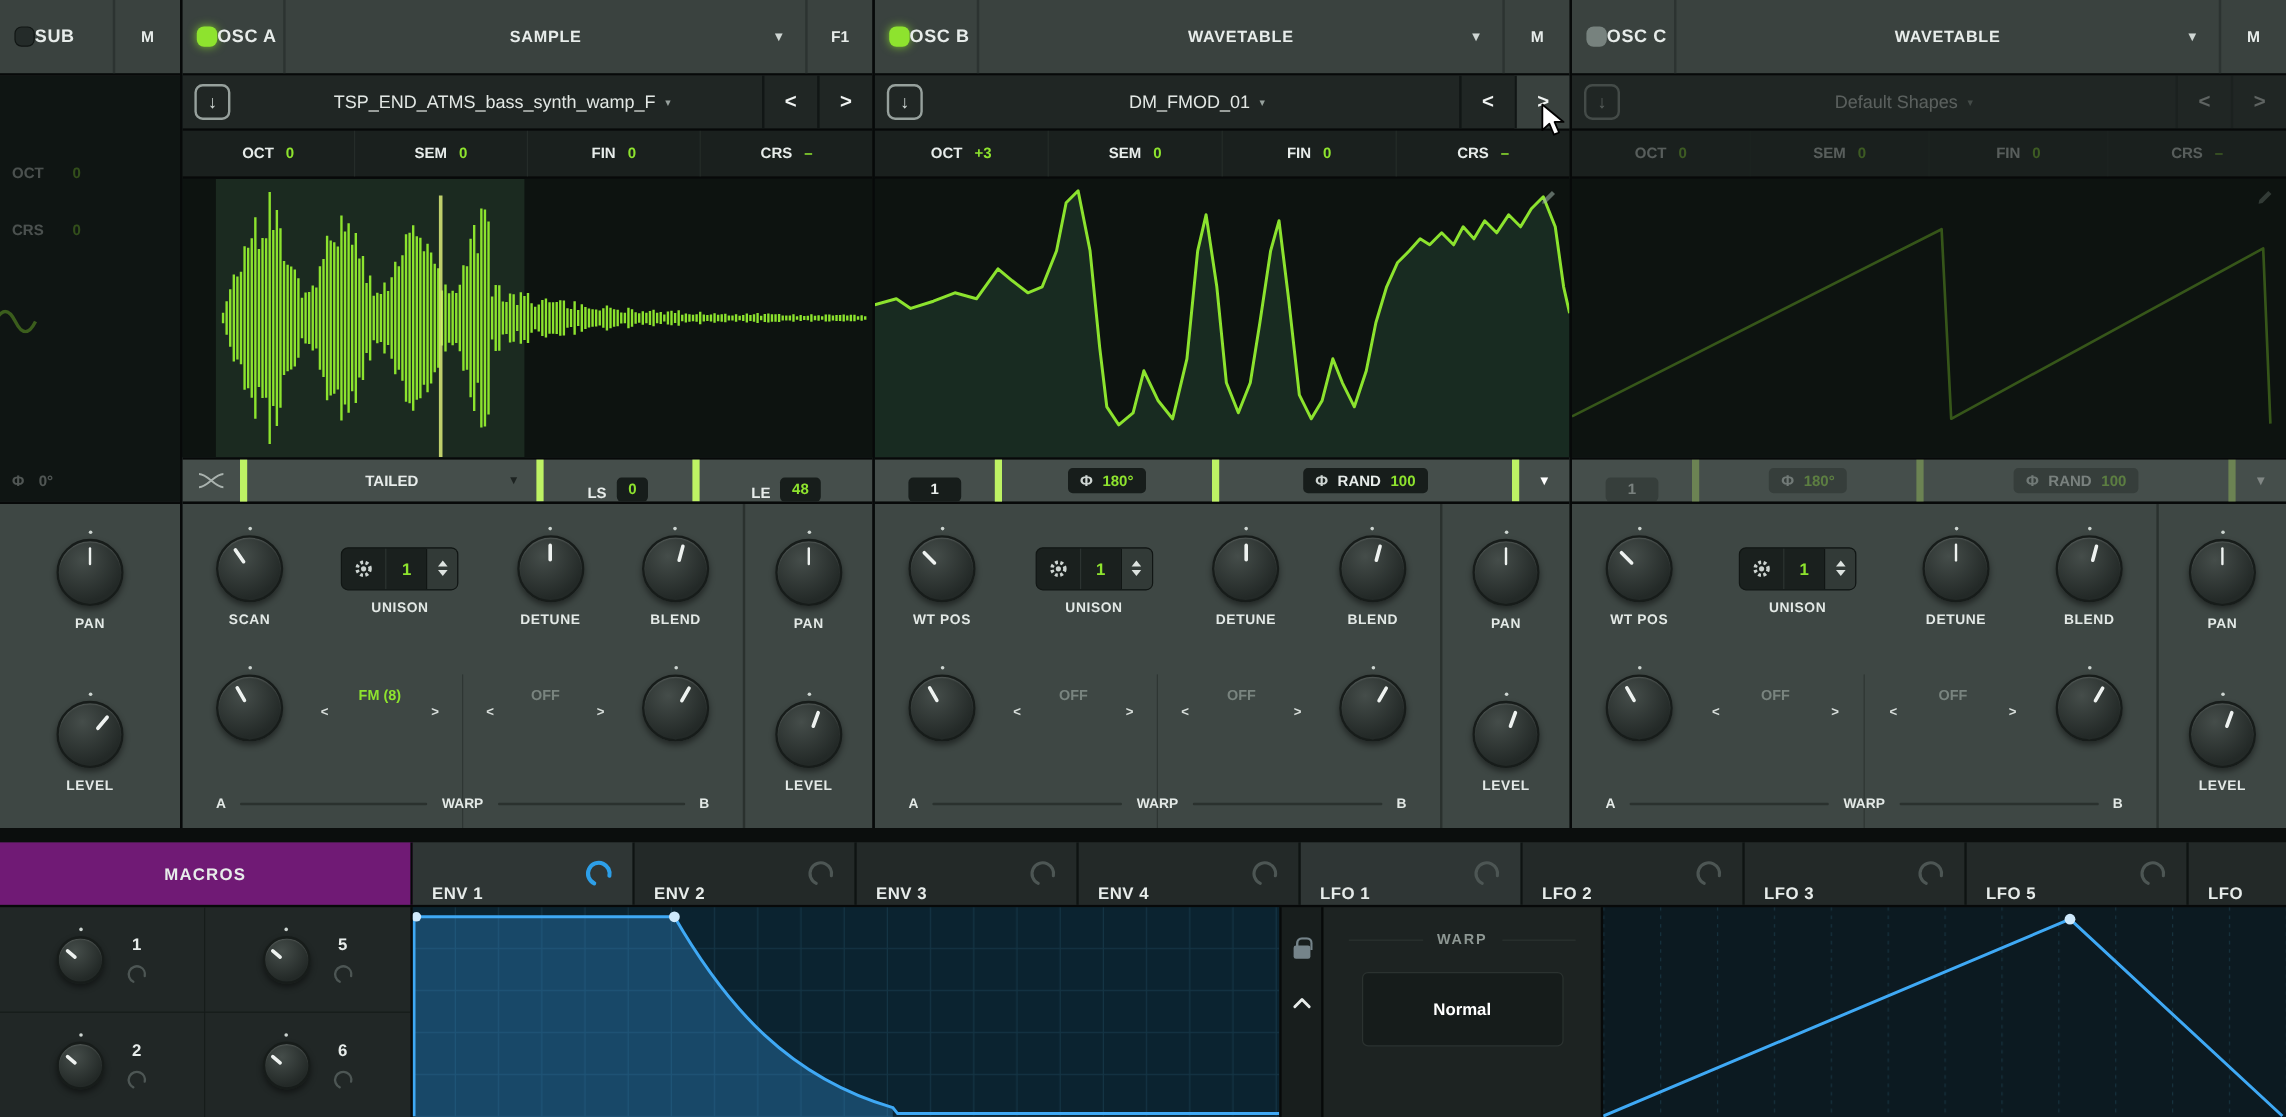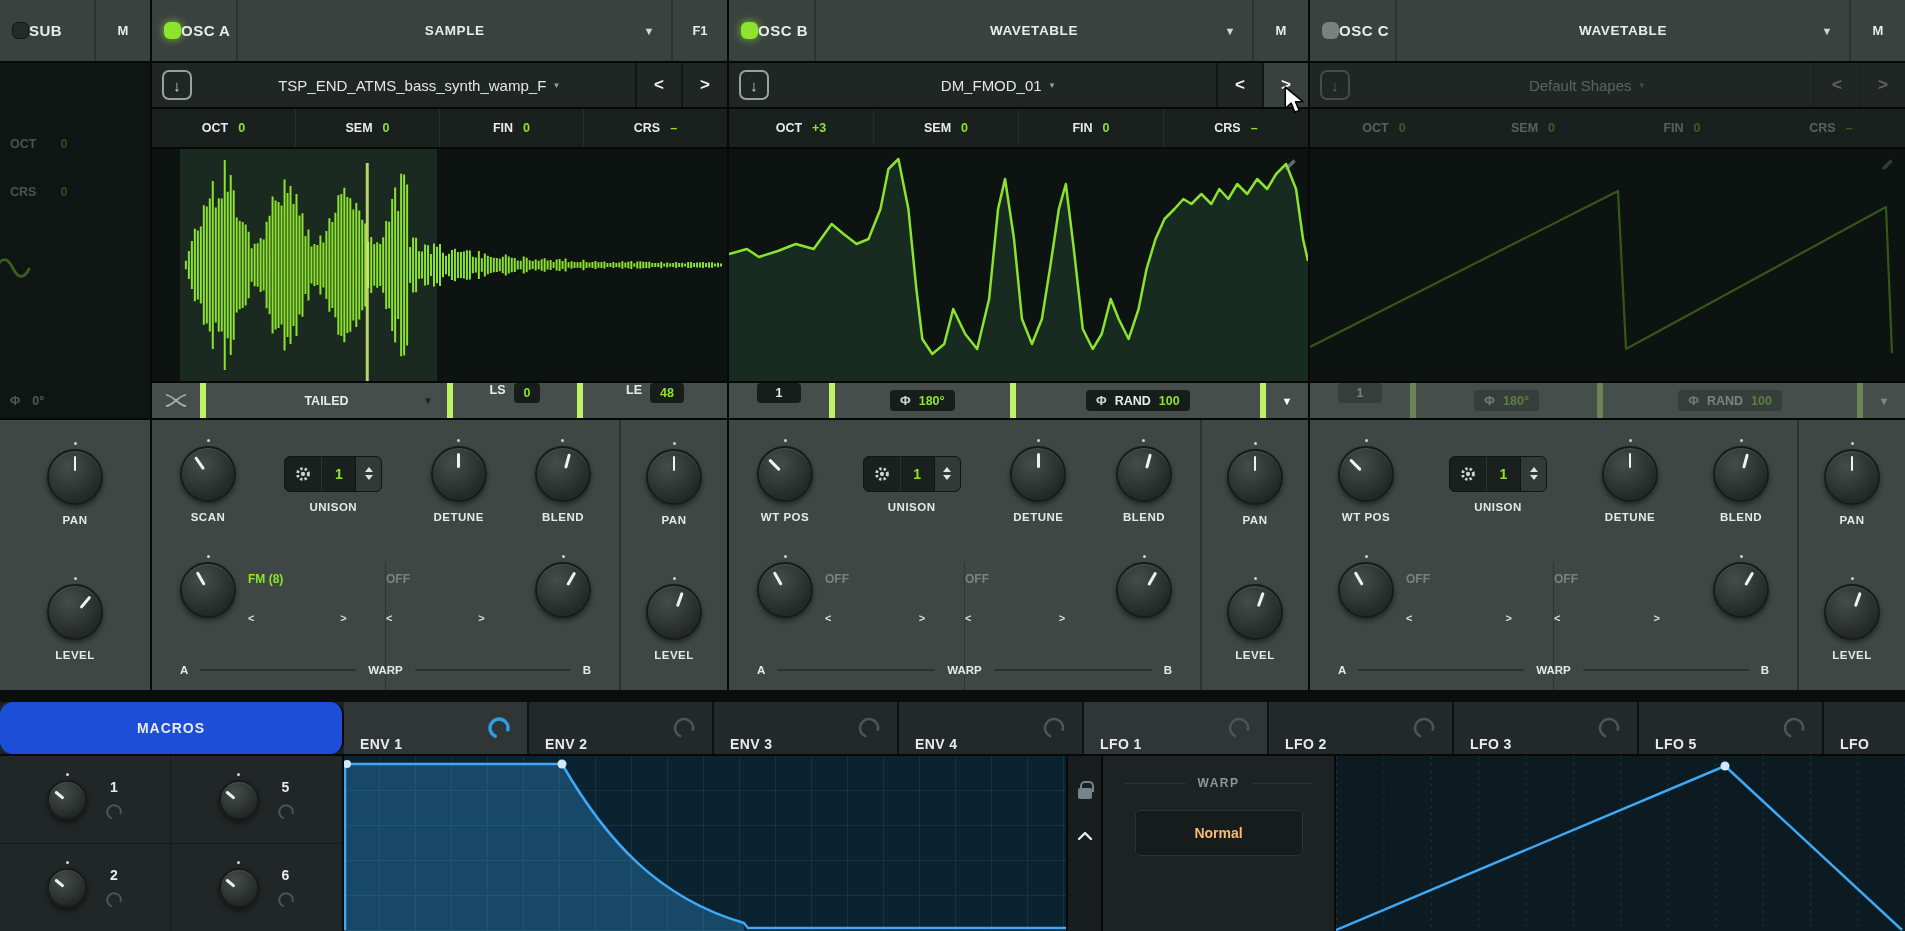--- a/index.html
+++ b/index.html
@@ -34,21 +34,21 @@
 
 .wave{flex:1;position:relative;background:#0d1310;overflow:hidden;}
 .wave svg.wv{position:absolute;inset:0;width:100%;height:100%;}
 .pencil{position:absolute;top:8px;right:10px;width:15px;height:15px;opacity:.55;}
 
 .param-row{height:37px;flex:0 0 37px;background:#454e4b;display:flex;align-items:stretch;border-top:2px solid #070909;}
 .param-row>div+div{border-left:6px solid #bef264;}
 .pr-icon{flex:0 0 48px;display:flex;align-items:center;justify-content:center;}
 .pr-main{flex:1;display:flex;align-items:center;justify-content:center;gap:10px;font-weight:bold;font-size:12.5px;position:relative;}
 .pr-main .dd{position:absolute;right:14px;font-size:10px;color:#1d2321;}
-.pr-cell{display:flex;align-items:flex-start;justify-content:center;gap:8px;font-weight:bold;font-size:12.5px;padding:0 10px;}
+.pr-cell{display:flex;align-items:flex-end;justify-content:center;gap:8px;font-weight:bold;font-size:12.5px;padding:0 10px;}
 .inset{background:#171d1b;border-radius:4px;padding:3px 10px;display:flex;align-items:center;gap:8px;}
 .phs{color:#cfd6d3;font-size:13px;font-weight:bold;}
 .btn-dd{flex:0 0 48px;display:flex;align-items:center;justify-content:center;color:#fff;font-size:11px;}
 
 .knob-area{height:272px;flex:0 0 272px;background:#3e4744;border-top:2px solid #070909;display:flex;}
 .knob-area.subk{flex-direction:column;}
 .ka-main{flex:1;display:flex;flex-direction:column;min-width:0;}
 .kr{flex:1;display:flex;align-items:center;}
 .kr1{justify-content:space-between;padding:0 28px;}
 .kr2{position:relative;align-items:flex-start;padding:14px 28px 0 28px;}
@@ -59,21 +59,21 @@
 .knob::after{content:"";position:absolute;left:50%;top:5px;margin-left:-1.25px;width:2.5px;height:15px;border-radius:2px;background:#eef2f0;transform-origin:1.25px 23px;transform:rotate(var(--rot,0deg));}
 .knob.sm{width:40px;height:40px;}
 .knob.sm::after{top:4px;height:11px;transform-origin:1.25px 16px;}
 .uni-pill{height:36px;display:flex;align-items:center;background:#1a201e;border-radius:6px;overflow:hidden;border:1px solid #111614;}
 .uni-gear{width:36px;align-self:stretch;display:flex;align-items:center;justify-content:center;}
 .uni-val{min-width:34px;align-self:stretch;display:flex;align-items:center;justify-content:center;color:#8ee32e;font-weight:bold;font-size:14px;border-left:1px solid #2c3331;padding:0 6px;}
 .uni-step{width:26px;align-self:stretch;background:#323a37;border-left:1px solid #111614;display:flex;flex-direction:column;align-items:center;justify-content:center;}
 .tri-up{display:block;width:0;height:0;border-left:4px solid transparent;border-right:4px solid transparent;border-bottom:5px solid #dde3e0;}
 .tri-down{display:block;width:0;height:0;border-left:4px solid transparent;border-right:4px solid transparent;border-top:5px solid #dde3e0;margin-top:3px;}
 .warp-sels{flex:1;display:flex;align-self:stretch;margin:0 12px;}
-.sel{flex:1;display:flex;flex-direction:column;padding-top:10px;gap:26px;}
+.sel{flex:1;display:flex;flex-direction:column;align-items:center;padding-top:10px;gap:2px;}
 .sel+.sel{border-left:1px solid #2e3633;}
 .sel-label{font-size:12px;font-weight:bold;color:#8ee32e;}
 .sel-label.off{color:#79847f;}
 .sel-arr{width:72%;display:flex;justify-content:space-between;font-size:11px;color:#d8dedb;font-weight:bold;}
 .warp-strip{position:absolute;left:28px;right:28px;bottom:14px;display:flex;align-items:center;gap:12px;font-size:11.5px;font-weight:bold;color:#e3e9e6;}
 .wline{flex:1;height:2px;background:#2a312e;border-radius:1px;}
 .ka-side{flex:0 0 108px;border-left:2px solid #2a312e;display:flex;flex-direction:column;}
 .ka-side .kcell{flex:1;justify-content:center;}
 .knob-area.subk .kcell{flex:1;justify-content:center;}
 
@@ -85,21 +85,21 @@
 .sub-sine{position:absolute;top:195px;left:-4px;width:42px;height:20px;opacity:.35;}
 
 .dimmed .name-row>*{opacity:.3;}
 .dimmed .pitch-row>*{opacity:.3;}
 .dimmed .param-row>*{opacity:.32;}
 .dimmed .wave svg.wv{opacity:.32;}
 .dimmed .pencil{opacity:.25;}
 
 .bottom{position:absolute;left:0;top:702px;width:1905px;height:229px;display:flex;flex-direction:column;background:#0b0e0d;}
 .tabs{flex:0 0 54px;display:flex;background:#1e2423;border-bottom:2px solid #070909;}
-.macros-hd{flex:0 0 344px;display:flex;align-items:center;justify-content:center;font-size:14px;font-weight:bold;letter-spacing:1px;background:#1d4ed8;border-right:2px solid #070909;border-radius:13px;}
+.macros-hd{flex:0 0 344px;display:flex;align-items:center;justify-content:center;font-size:14px;font-weight:bold;letter-spacing:1px;background:#701a75;border-right:2px solid #070909;}
 .tab{flex:0 0 185px;display:flex;align-items:center;gap:10px;padding:0 16px;border-right:2px solid #0e1312;background:#232928;overflow:hidden;}
 .tab.active{background:#2f3635;}
 .tab:last-child{flex:1;border-right:none;}
 .tab-label{flex:1;font-size:14px;font-weight:bold;letter-spacing:.4px;white-space:nowrap;margin-top:32px;}
 .ring{width:24px;height:24px;flex:0 0 24px;}
 .ring circle{fill:none;stroke:#4d5654;stroke-width:2.6;stroke-linecap:round;}
 .ring.blue circle{stroke:#2d9fe8;stroke-width:3.4;}
 .mring{width:18px;height:18px;flex:0 0 18px;}
 .bcontent{flex:1;display:flex;min-height:0;}
 .macros-body{flex:0 0 344px;background:#212726;border-right:2px solid #070909;display:grid;grid-template-columns:1fr 1fr;grid-template-rows:88px 88px;overflow:hidden;}
@@ -110,21 +110,21 @@
 .env-wrap{flex:0 0 722px;position:relative;background:#0b2330;}
 .env-wrap svg{position:absolute;inset:0;width:100%;height:100%;}
 .mid-strip{flex:0 0 37px;background:#181e1d;border-left:2px solid #070909;border-right:2px solid #070909;display:flex;flex-direction:column;align-items:center;padding-top:24px;gap:32px;}
 .lock{width:14px;height:11px;background:#75848a;border-radius:2px;position:relative;margin-top:8px;}
 .lock::before{content:"";position:absolute;top:-7px;left:2px;width:10px;height:9px;border:2.5px solid #75848a;border-bottom:none;border-radius:5px 5px 0 0;}
 .chev{width:16px;height:10px;}
 .lfo-type{flex:0 0 233px;background:#1d2322;border-right:2px solid #070909;display:flex;flex-direction:column;align-items:center;padding-top:20px;}
 .type-row{display:flex;align-items:center;gap:12px;width:82%;}
 .tline{flex:1;height:1px;background:#2b3230;}
 .type-label{font-size:12px;font-weight:bold;letter-spacing:1.5px;color:#8d9793;}
-.type-btn{margin-top:20px;width:168px;height:46px;border-radius:5px;background:#161c1b;border:1px solid #2b3230;display:flex;align-items:center;justify-content:center;font-size:14px;font-weight:bold;color:#fdba74;}
+.type-btn{margin-top:20px;width:168px;height:62px;border-radius:5px;background:#161c1b;border:1px solid #2b3230;display:flex;align-items:center;justify-content:center;font-size:14px;font-weight:bold;color:#ffffff;}
 .lfo-graph{flex:1;position:relative;background:#0c1a21;}
 .lfo-graph svg{position:absolute;inset:0;width:100%;height:100%;}
 .cursor{position:absolute;left:1283px;top:86px;width:26px;height:30px;z-index:50;pointer-events:none;}
 </style>
 </head>
 <body>
 
 <div class="app">
  <div class="top">
 

